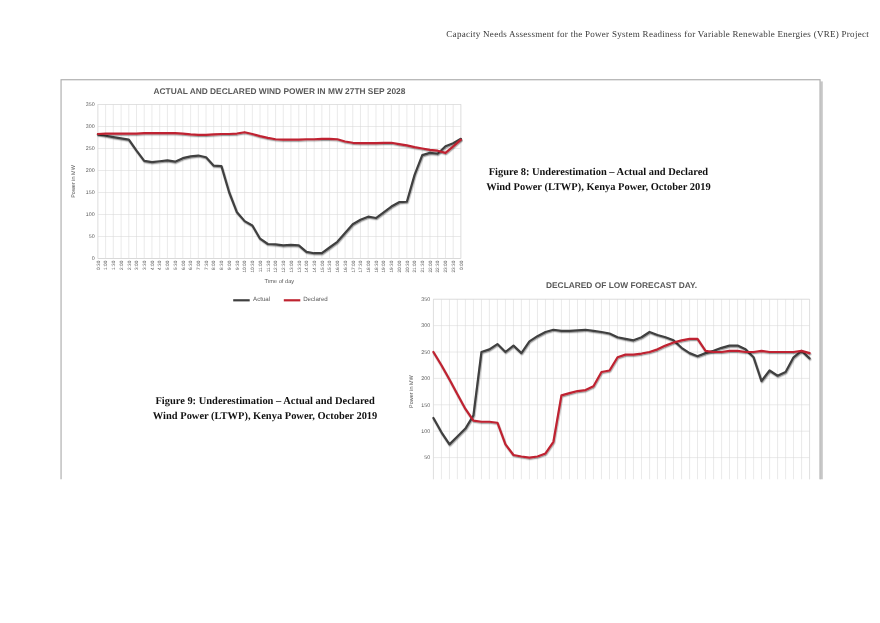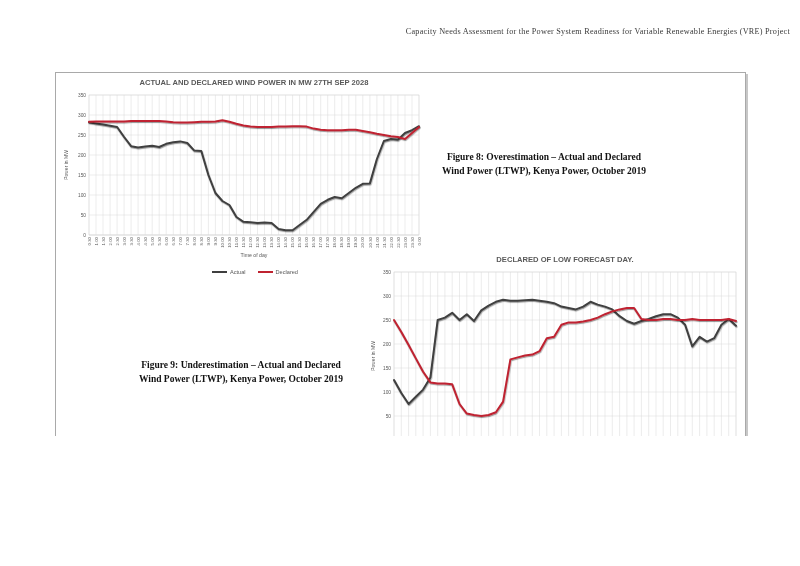--- a/index.html
+++ b/index.html
@@ -169,21 +169,21 @@
             <span>Actual</span>
           </span>
           <span class="legend-item">
             <span class="legend-line" style="background: rgb(191, 35, 48);"></span>
             <span>Declared</span>
           </span>
         </div>
     </div>
 
     <div class="caption caption8">
-      <div>Figure 8: Overestimation – Actual and Declared</div>
+      <div>Figure 8: Underestimation – Actual and Declared</div>
       <div>Wind Power (LTWP), Kenya Power, October 2019</div>
     </div>
 
     <div class="chart chart2">
       <div class="chart-title">DECLARED OF LOW FORECAST DAY.</div>
       <svg id="chart1" width="372" height="202" viewBox="0 0 372 202">
           <defs>
             <filter id="sh1" x="-30%" y="-30%" width="160%" height="160%">
               <feDropShadow dx="0.5" dy="1.1" stdDeviation="0.7" flood-opacity="0.38"></feDropShadow>
             </filter>

